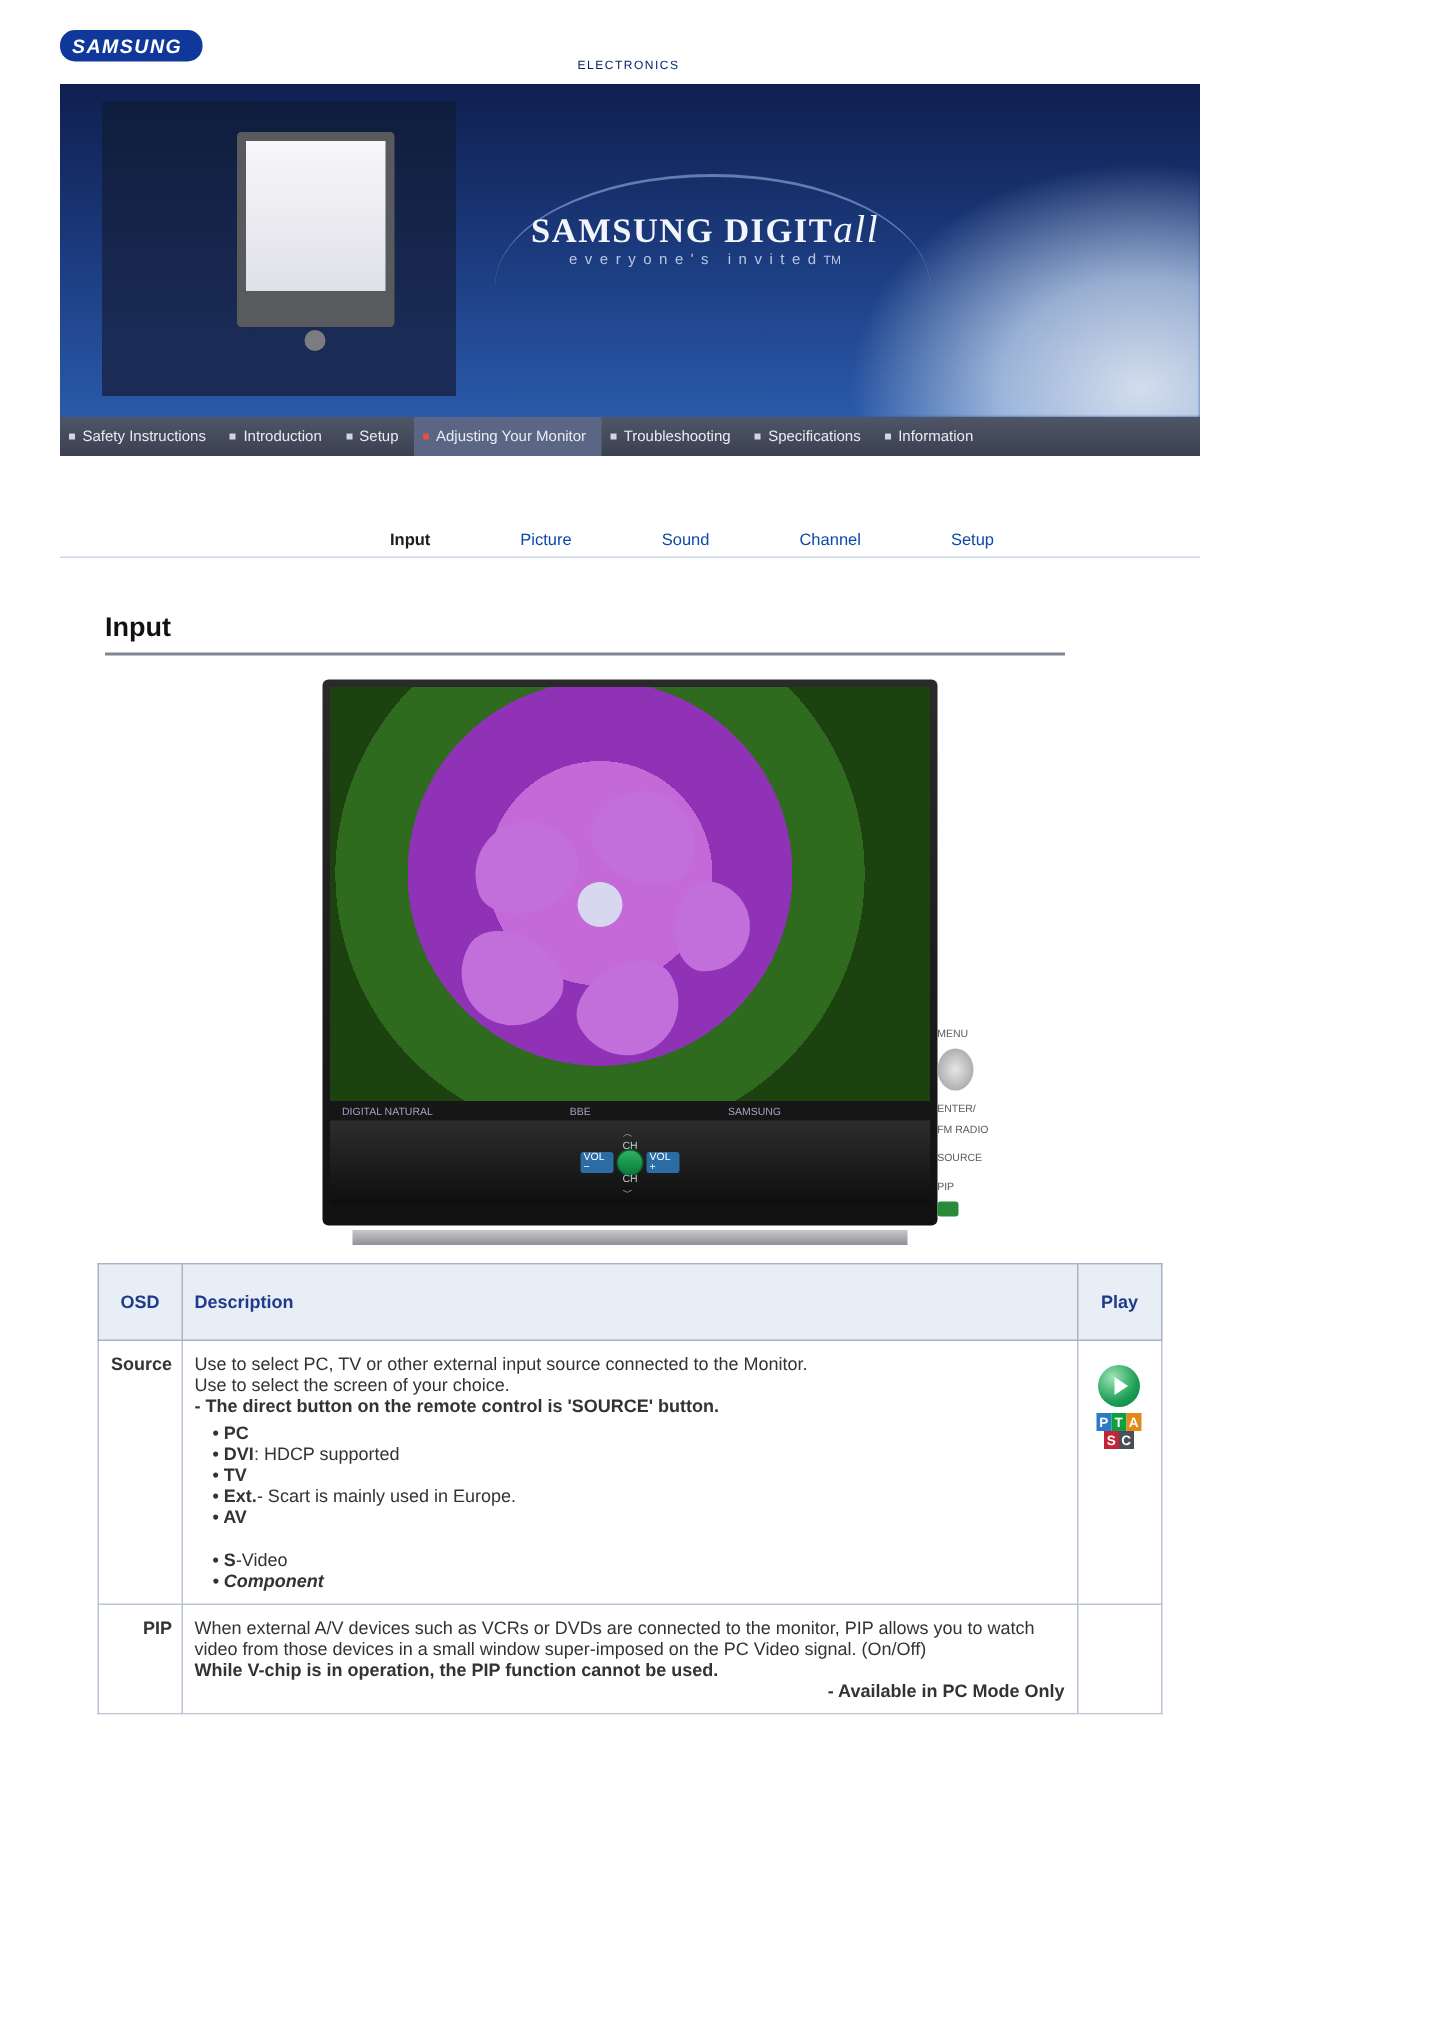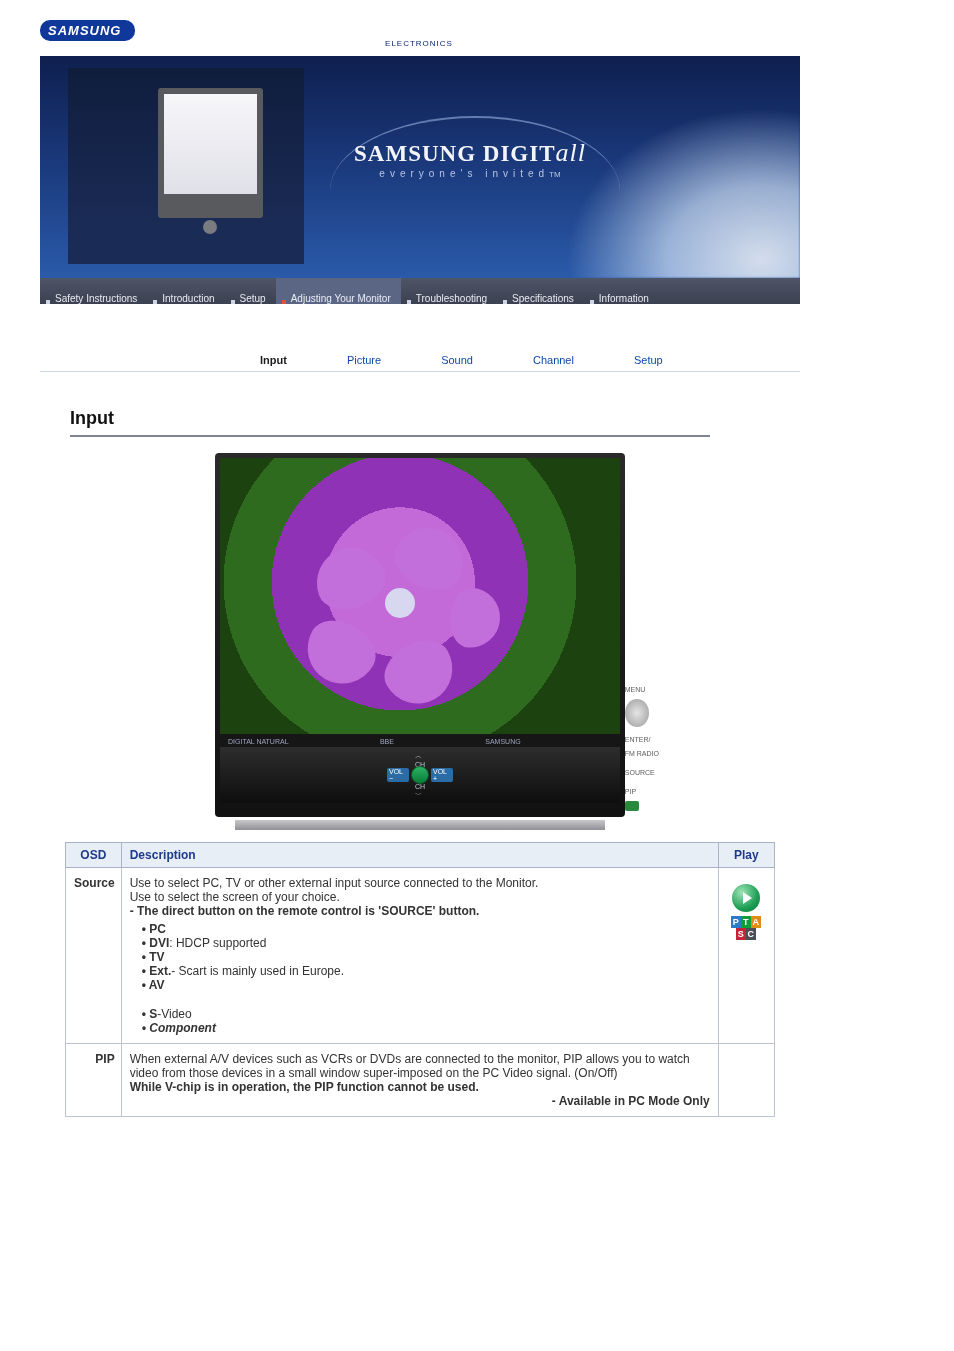--- a/index.html
+++ b/index.html
@@ -17,21 +17,21 @@
   .monitor { position:absolute; left:90px; top:20px; width:105px; height:130px; background:#585a5d; border-radius:3px; }
   .monitor-screen { position:absolute; left:6px; top:6px; right:6px; bottom:24px; background: linear-gradient(#f7f7fa,#e0e0e8); }
   .monitor-stand { position:absolute; left:45px; bottom:-16px; width:14px; height:14px; background:#7a7c80; border-radius:50%; }
   .banner-text { position:absolute; left:280px; top:82px; text-align:center; width:300px; }
   .banner-text .t1 { font-family: "Times New Roman", serif; font-size: 23px; font-weight:bold; color:#f3f5fb; letter-spacing:1px; }
   .banner-text .t1 .it { font-style: italic; font-size:26px; font-weight:normal; }
   .banner-text .t2 { color:#b8c6e4; font-size:10px; letter-spacing:5px; }
   .banner-text .t2 .tm { font-size:8px; letter-spacing:0; }
   
   .navbar { background: linear-gradient(#4e5566,#3b4151); height: 26px; display:flex; align-items:center; font-size:10px; color:#e8ebf2; }
-  .navbar .item { display:flex; align-items:flex-end; padding:0 10px 0 6px; height:100%; white-space:nowrap; cursor:pointer; }
+  .navbar .item { display:flex; align-items:center; padding:0 10px 0 6px; height:100%; white-space:nowrap; cursor:pointer; }
   .navbar .bullet { width:4px; height:4px; background:#cfd5e2; margin-right:5px; }
   .navbar .active { background:#5b6685; }
   .navbar .active .bullet { background:#e5503c; }
   
   .subnav { border-bottom:1px solid #ccd5e6; margin: 50px 0 36px 0; display:flex; gap:60px; padding: 0 0 5px 220px; font-size:11px; color:#0c49a8; }
   .subnav span { cursor:pointer; }
   .subnav .sel { font-weight:bold; color:#1c1c1c; }
   
   h2.section { font-size:18px; font-weight:bold; color:#111; margin: 0 0 16px 30px; border-bottom:2px solid #808694; width:640px; padding-bottom:6px; }
   
@@ -57,21 +57,21 @@
   .side-labels .icon-sq { display:inline-block; width:14px; height:10px; background:#2a8a3c; border-radius:2px; margin-top:3px; }
   
   .legend { text-align:center; font-size:12px; color:#2b2f66; margin:8px 0 14px; }
   .legend .badge { display:inline-block; width:14px; height:14px; line-height:14px; font-size:10px; font-weight:bold; text-align:center; color:#fff; background:#2a7cc9; margin:0 1px 0 6px; vertical-align:-2px; }
   .legend .b-T { background:#0e9e3b; }
   .legend .b-A { background:#e38b18; }
   .legend .b-S { background:#c42439; }
   .legend .b-C { background:#4a4f57; }
   
   table.osd { width:710px; margin:0 auto; border-collapse: collapse; font-size:12px; }
-  table.osd th { background:#e8eef6; color:#1e3a8b; font-weight:bold; padding:5px 8px; border:1px solid #a9b3c5; text-align:center; }
+  table.osd th { background:#e8eef6; color:#1e3a8b; font-weight:bold; padding:18px 8px; border:1px solid #a9b3c5; text-align:center; }
   table.osd th.desc { text-align:left; }
   table.osd td { border:1px solid #bcc4d3; padding:8px 8px; vertical-align:top; }
   table.osd td.osd-col { font-weight:bold; text-align:right; white-space:nowrap; padding-right:6px; }
   .bullets { margin:4px 0 0 12px; }
   .bullets div::before { content: "• "; font-weight:bold; }
   .play-cell { text-align:center; }
   .play-icon { width:28px; height:28px; border-radius:50%; background: radial-gradient(circle at 35% 30%, #9de4b6, #1d9e55 60%, #0c7a3d); margin:8px auto 4px; position:relative; }
   .play-icon::after { content:""; position:absolute; left:11px; top:8px; border-left:9px solid #fff; border-top:6px solid transparent; border-bottom:6px solid transparent; }
   .badge-row { font-size:10px; font-weight:bold; letter-spacing:1px; }
   .badge-row span { display:inline-block; width:10px; height:12px; line-height:12px; font-size:9px; color:#fff; text-align:center; }

